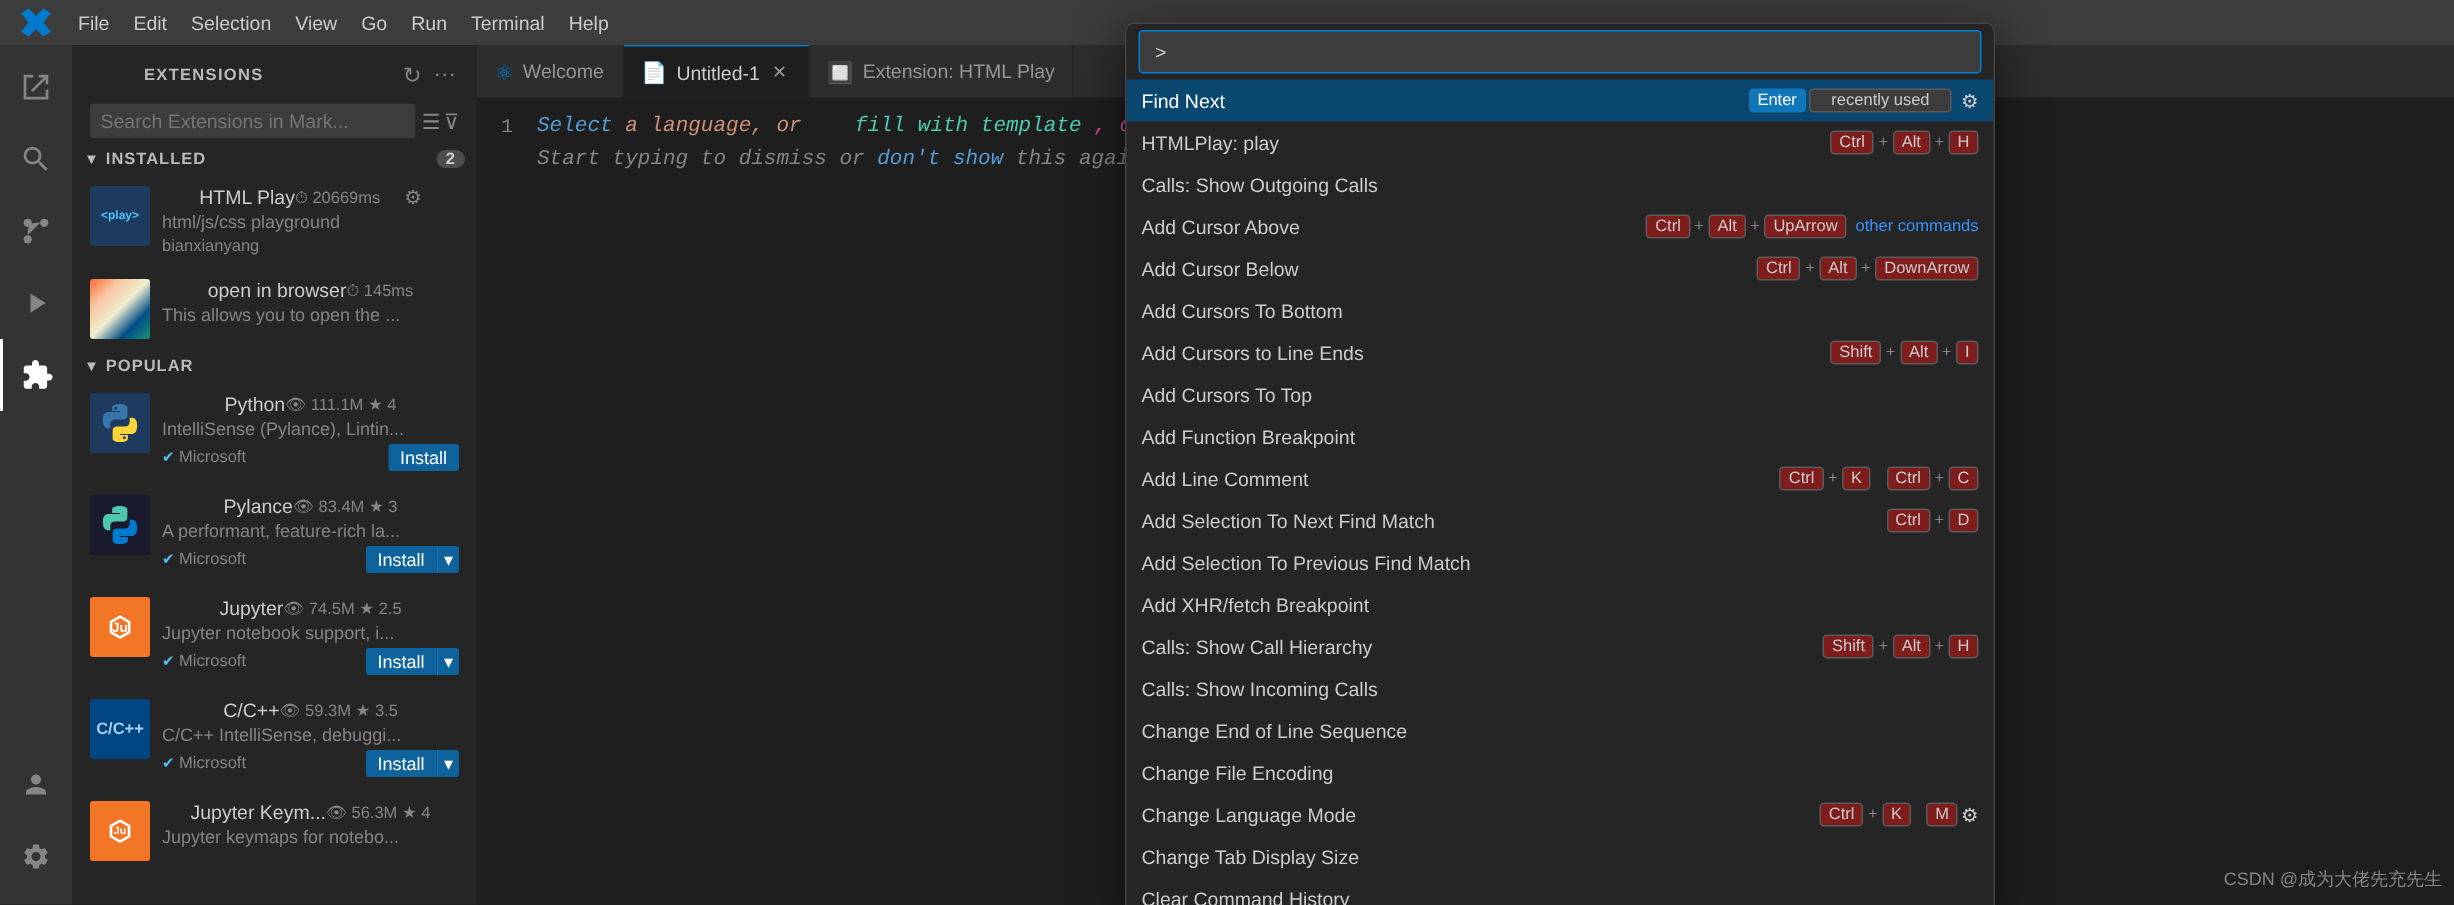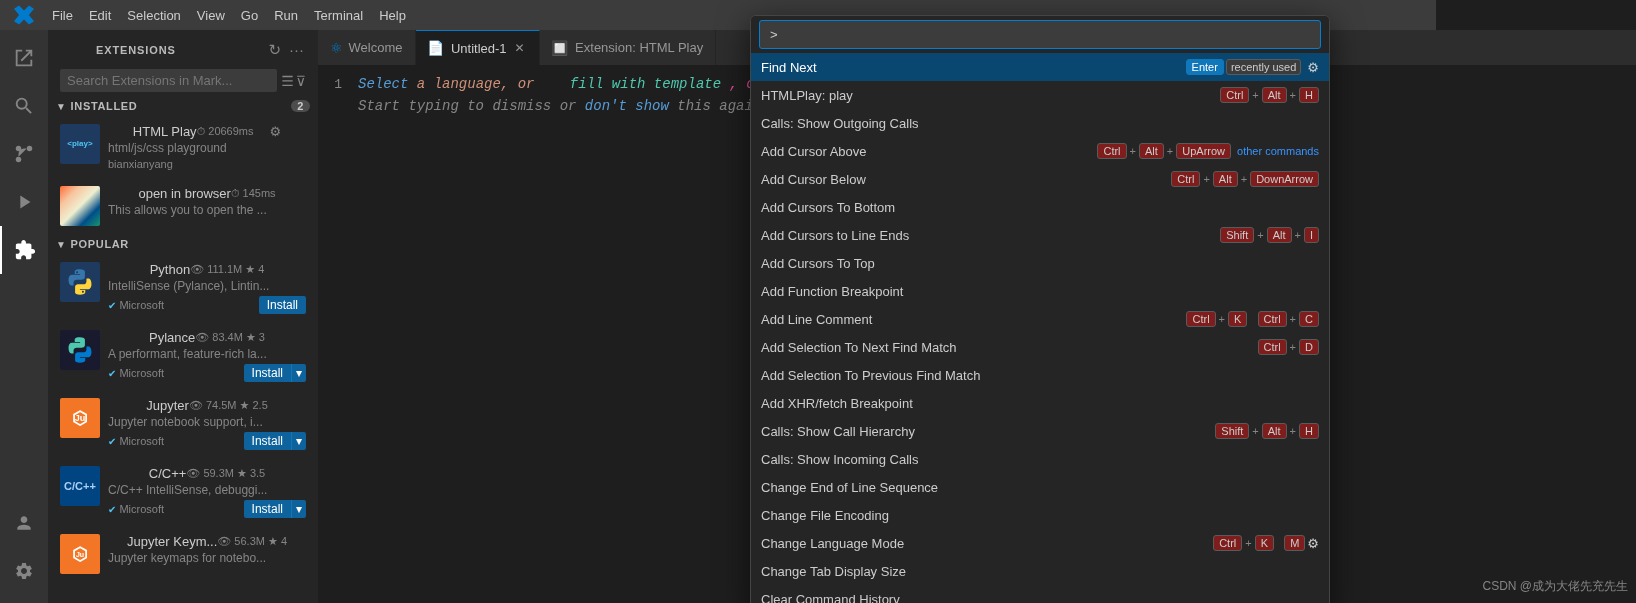--- a/index.html
+++ b/index.html
@@ -268,21 +268,21 @@
       border: none;
       color: #858585;
       cursor: pointer;
       font-size: 13px;
     }
 
     
     .menu-bar {
       position: absolute;
       left: 0; top: 0;
-      width: 1436px;
+      width: 1636px;
       height: 30px;
       background: #3c3c3c;
       display: flex;
       align-items: center;
       padding: 0 4px;
       z-index: 100;
     }
     .menu-logo {
       width: 40px;
       height: 30px;
@@ -427,21 +427,21 @@
     .cp-item.selected .kbd {
       background: #1177bb;
       border-color: #1177bb;
       color: #fff;
     }
     .cp-plus { font-size: 11px; color: #858585; padding: 0 1px; }
     .recently-used-badge {
       background: #3c3c3c;
       border: 1px solid #5a5a5a;
       border-radius: 3px;
-      padding: 1px 4px;
+      padding: 1px 14px;
       font-size: 11px;
       color: #cccccc;
       margin-right: 4px;
     }
     .cp-gear {
       font-size: 13px;
       color: #cccccc;
       cursor: pointer;
     }
     .other-commands {

